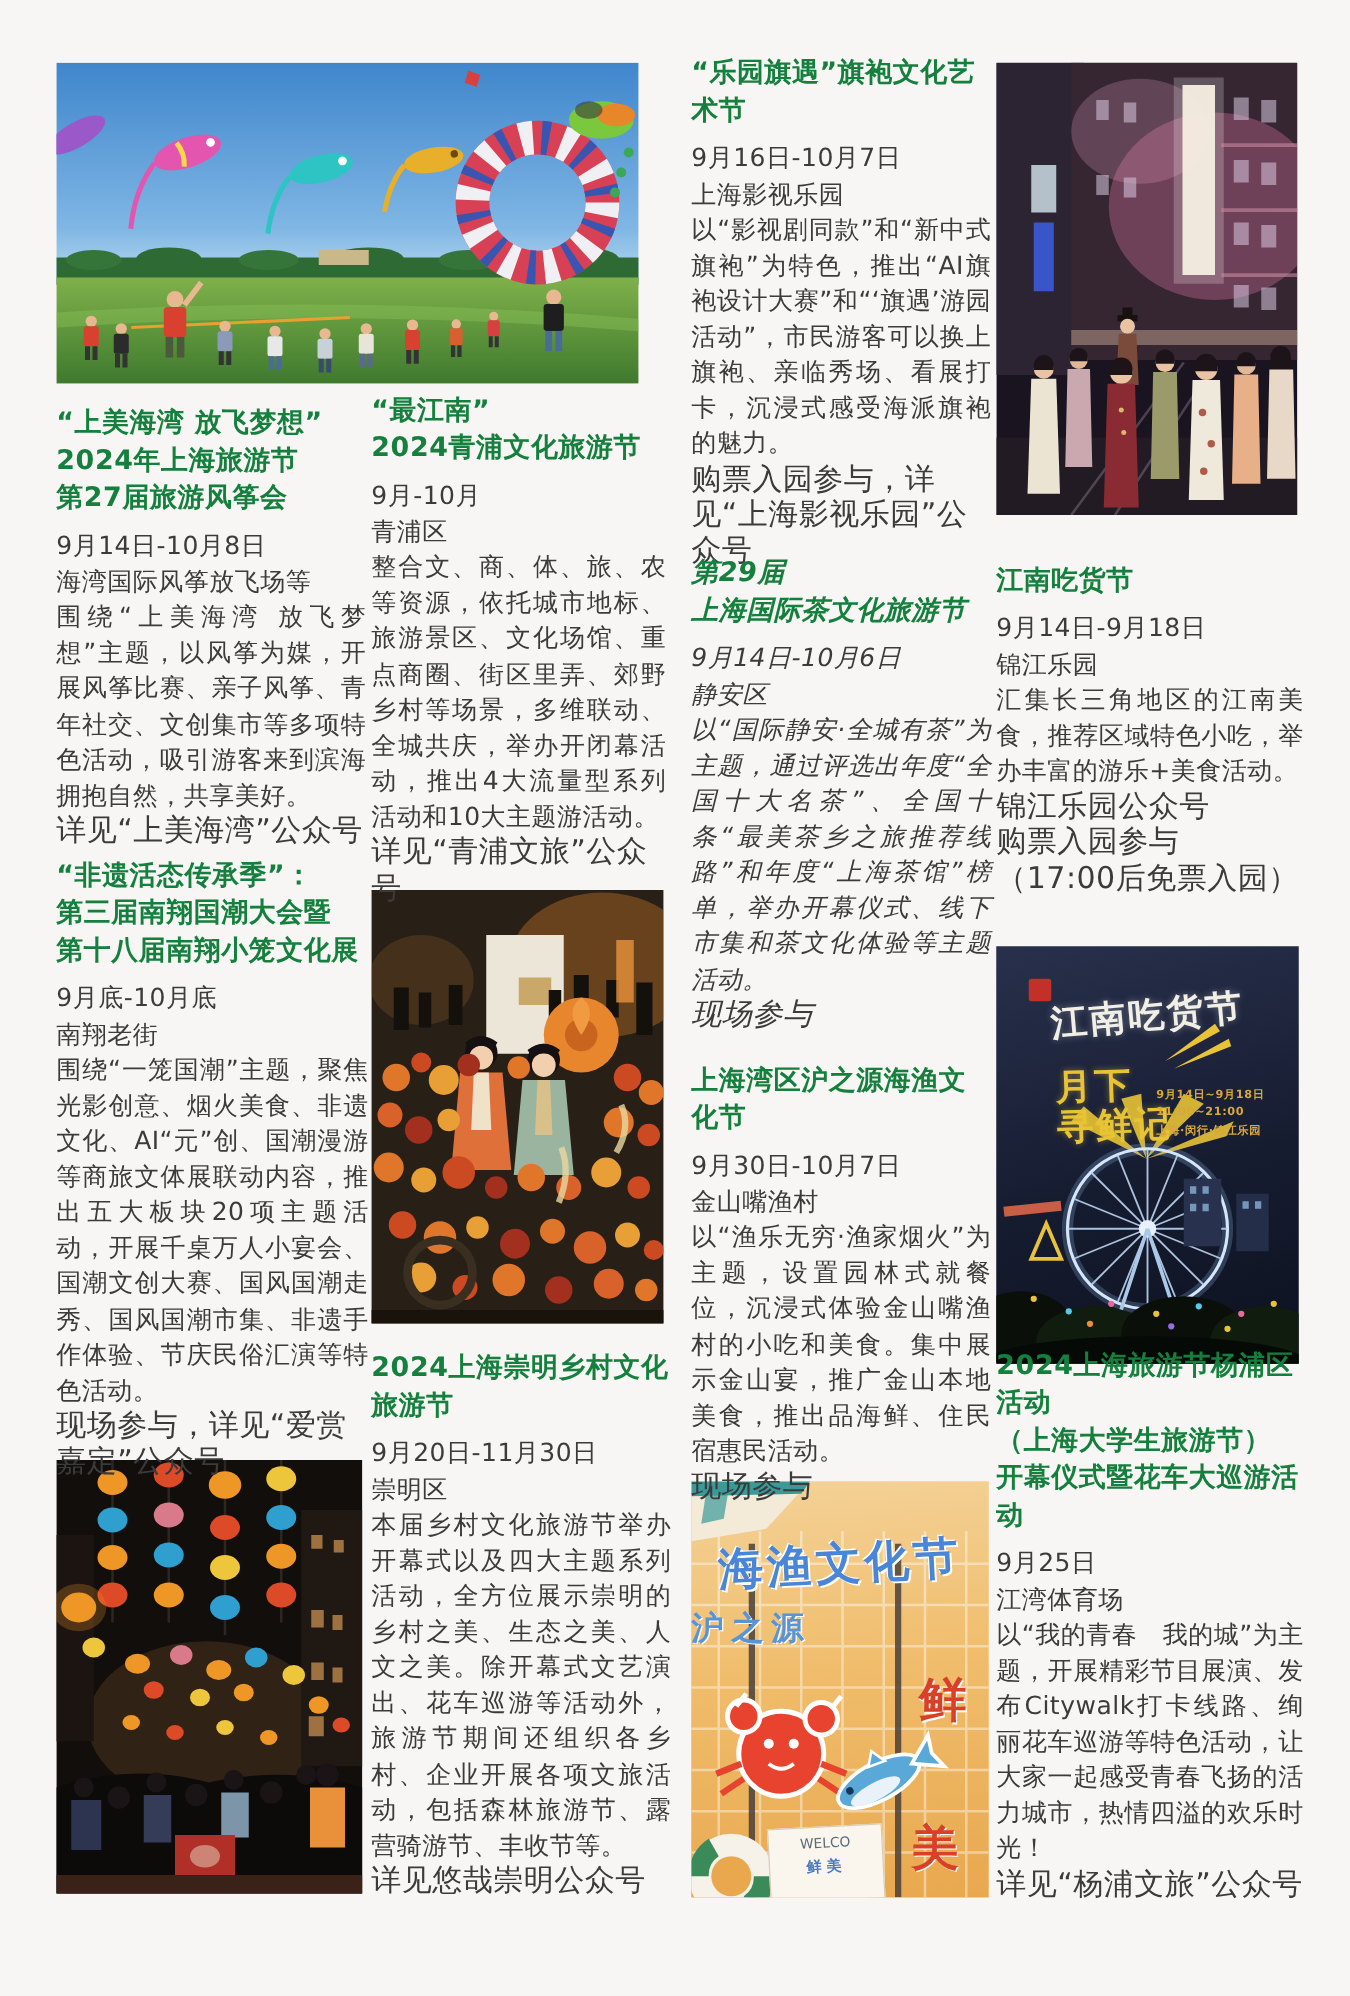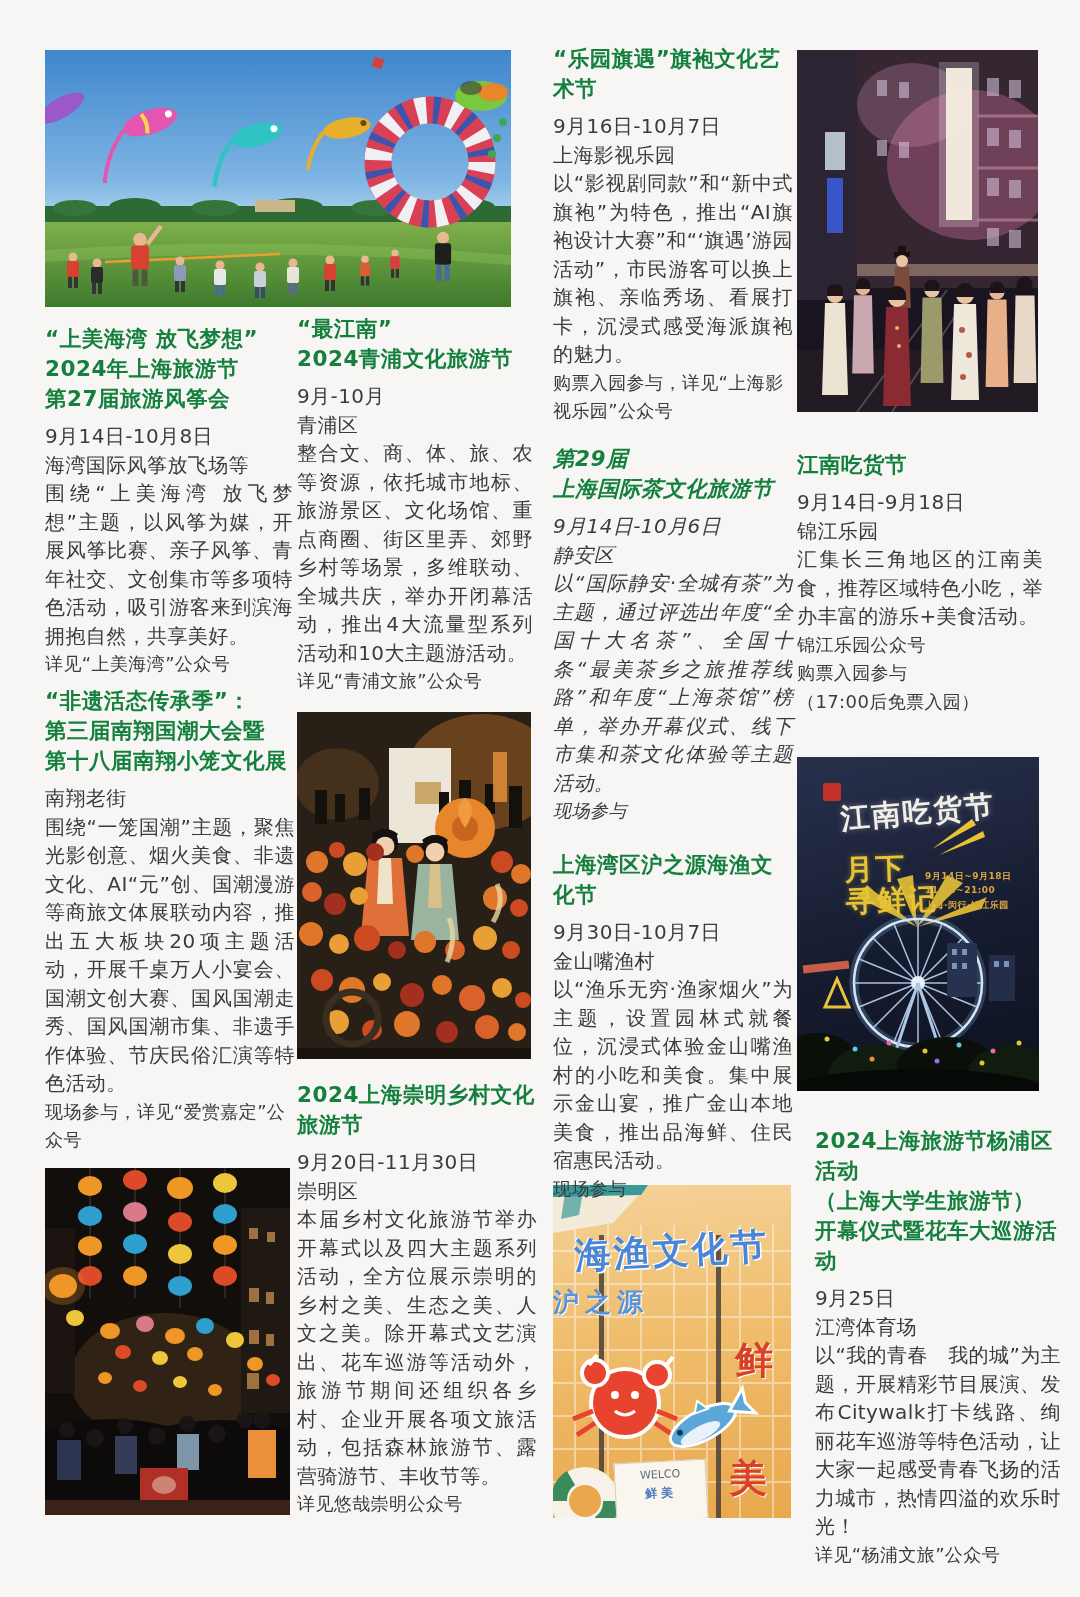--- a/index.html
+++ b/index.html
@@ -5,32 +5,32 @@
   html,body{margin:0;padding:0;background:#e9e8e6;}
   .page{position:relative;width:1080px;height:1597px;background:#f7f6f4;
         font-family:"DejaVu Sans",sans-serif;overflow:hidden;margin:0 auto;}
   .photo{position:absolute;overflow:hidden;}
   .photo svg{display:block;}
   .event{position:absolute;color:#3b3b3b;}
   .ev-title{margin:0 0 8px;font-size:21.5px;line-height:30px;font-weight:bold;
             color:#15803d;white-space:pre-line;letter-spacing:0.5px;}
   .ev-line{font-size:20px;line-height:28.5px;letter-spacing:0.4px;}
   .ev-desc{margin:0;font-size:20px;line-height:28.5px;letter-spacing:0.4px;text-align:justify;}
-  .ev-footer{font-size:18px;line-height:28.5px;letter-spacing:0.4px;white-space:pre-line;}
+  .ev-footer{font-size:24px;line-height:28.5px;letter-spacing:0.4px;white-space:pre-line;}
 
   
   #ev-kite    {left:45px; top:314px; width:248px;margin-top:10px;}
   #ev-nanxiang{left:45px; top:686px; width:250px;}
   #ev-qingpu  {left:297px;top:314px; width:236px;}
   #ev-chongming{left:297px;top:1080px;width:240px;}
   #ev-lequyu  {left:553px;top:44px;  width:240px;}
   #ev-tea     {left:553px;top:444px; width:240px;font-style:italic;}
   #ev-haiyu   {left:553px;top:850px; width:240px;}
   #ev-chihuo  {left:797px;top:450px; width:246px;}
-  #ev-yangpu  {left:797px;top:1126px;width:246px;margin-left:18px;}
+  #ev-yangpu  {left:797px;top:1078px;width:246px;}
 
   
   #photo-kite   {left:45px; top:50px;  width:466px;height:257px;}
   #photo-qipao  {left:797px;top:50px;  width:241px;height:362px;}
   #photo-flower {left:297px;top:712px; width:234px;height:347px;}
   #photo-lantern{left:45px; top:1168px;width:245px;height:347px;}
   #poster-haiyu {left:553px;top:1185px;width:238px;height:333px;
                  background:linear-gradient(175deg,#f4d298 0%,#f0bd6c 45%,#e8a84e 100%);}
   #poster-chihuo{left:797px;top:757px; width:242px;height:334px;
                  background:linear-gradient(165deg,#28304c 0%,#161c30 55%,#0d1120 100%);}
@@ -589,20 +589,21 @@
     <div class="ev-line">9月14日-10月8日</div>
     <div class="ev-line">海湾国际风筝放飞场等</div>
     <p class="ev-desc">围绕“上美海湾 放飞梦想”主题，以风筝为媒，开展风筝比赛、亲子风筝、青年社交、文创集市等多项特色活动，吸引游客来到滨海拥抱自然，共享美好。</p>
     <div class="ev-footer">详见“上美海湾”公众号</div>
   </section>
 
   <section class="event" id="ev-nanxiang">
     <h2 class="ev-title">“非遗活态传承季”：
 第三届南翔国潮大会暨
 第十八届南翔小笼文化展</h2>
+    <div class="ev-line">9月底-10月底</div>
     <div class="ev-line">南翔老街</div>
     <p class="ev-desc">围绕“一笼国潮”主题，聚焦光影创意、烟火美食、非遗文化、AI“元”创、国潮漫游等商旅文体展联动内容，推出五大板块20项主题活动，开展千桌万人小宴会、国潮文创大赛、国风国潮走秀、国风国潮市集、非遗手作体验、节庆民俗汇演等特色活动。</p>
     <div class="ev-footer">现场参与，详见“爱赏嘉定”公众号</div>
   </section>
 
   <section class="event" id="ev-qingpu">
     <h2 class="ev-title">“最江南”
 2024青浦文化旅游节</h2>
     <div class="ev-line">9月-10月</div>
     <div class="ev-line">青浦区</div>

